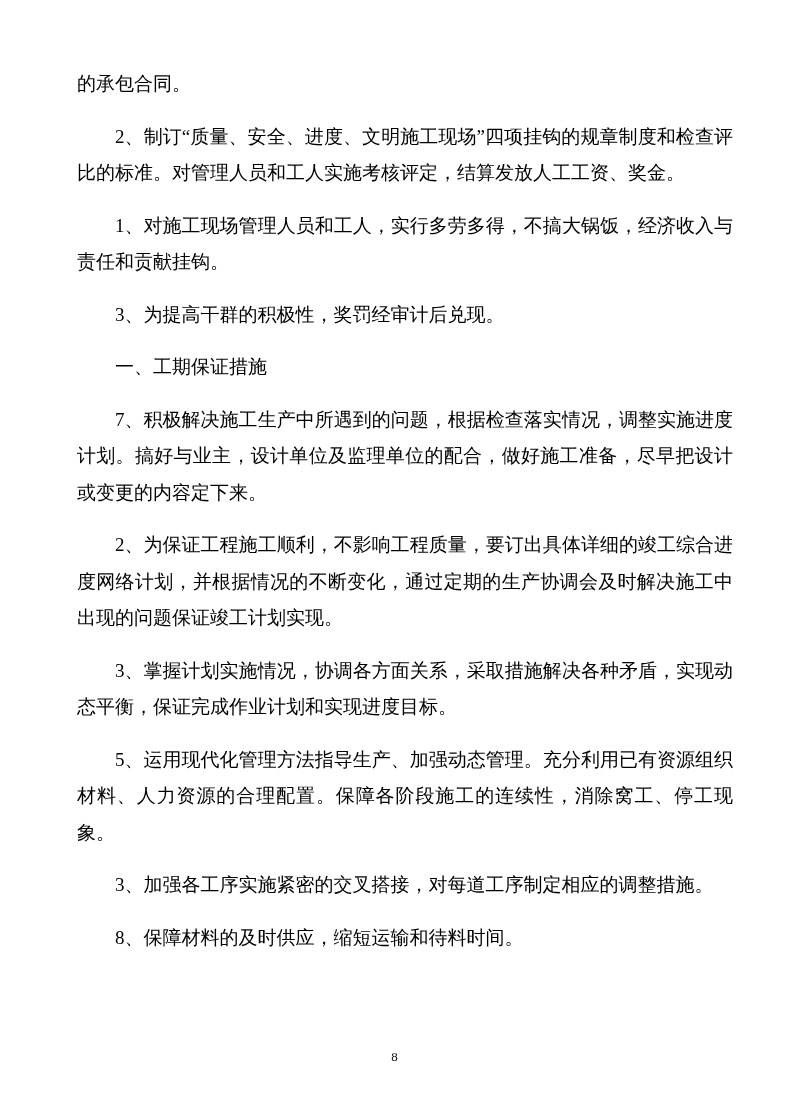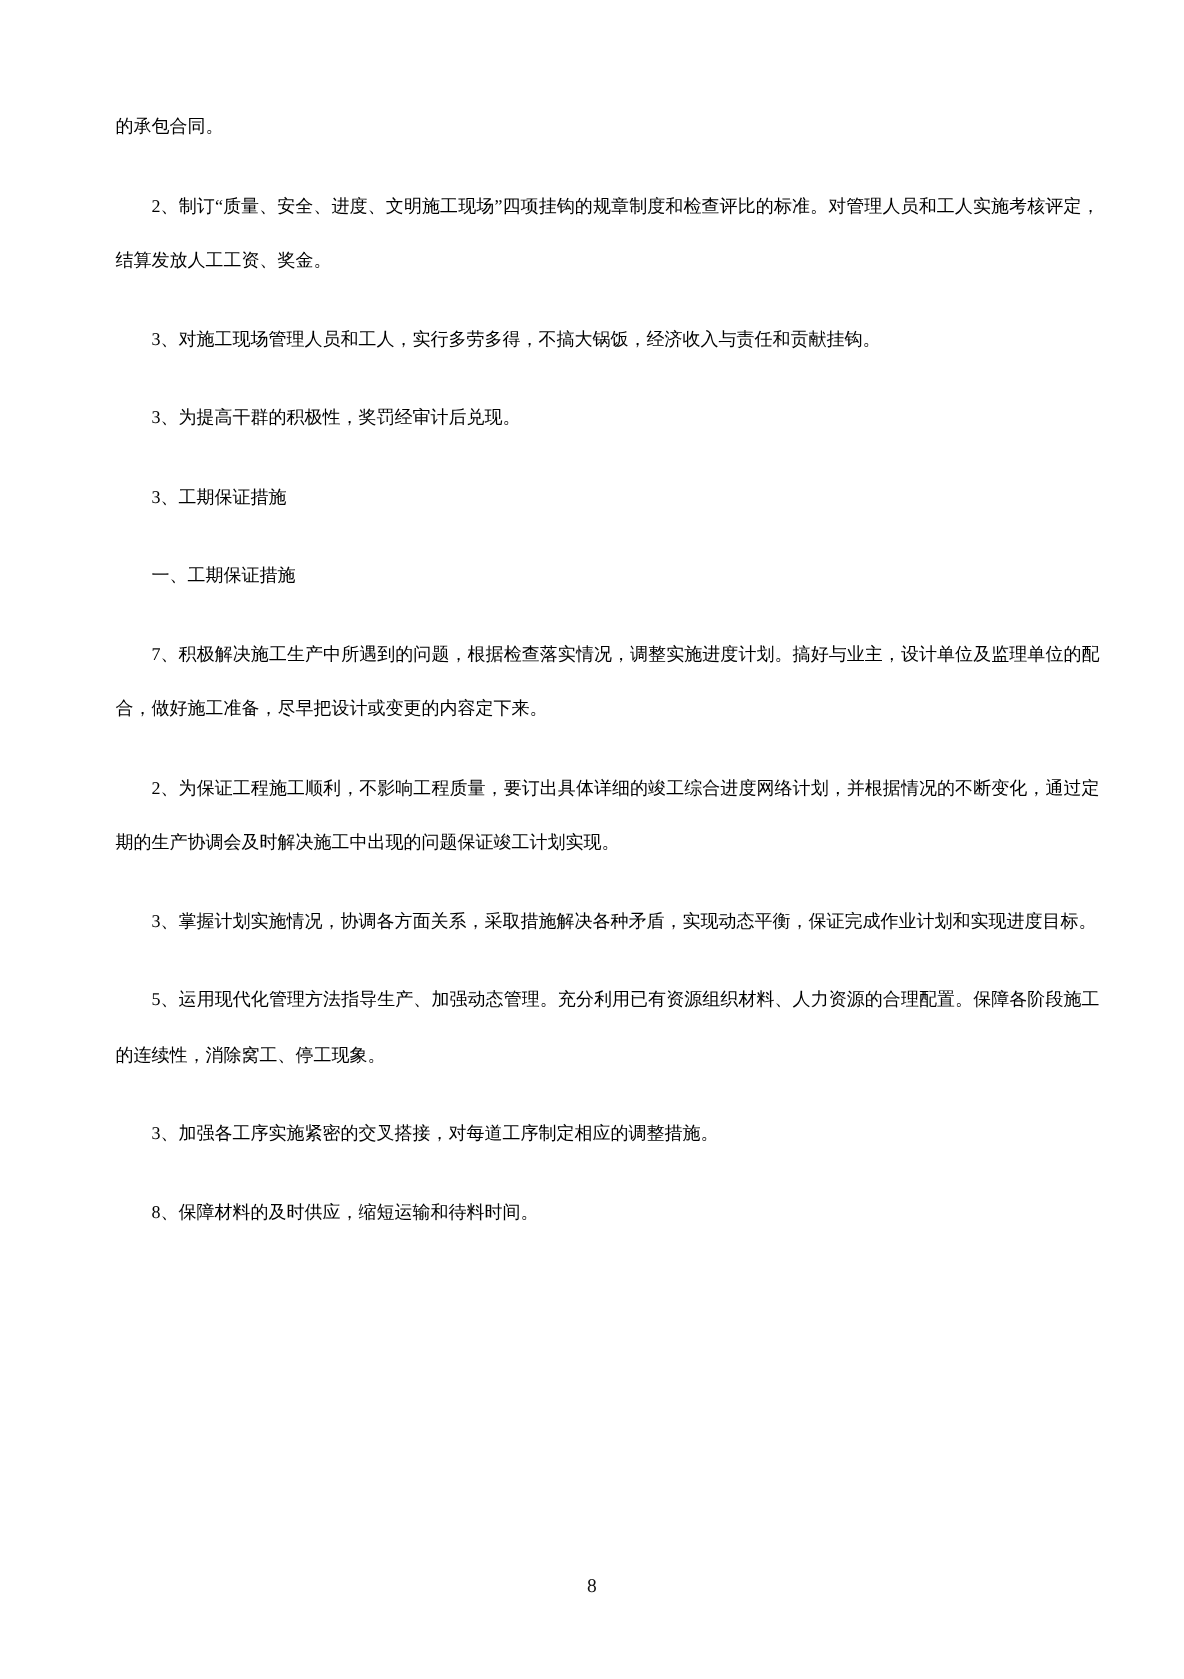--- a/index.html
+++ b/index.html
@@ -13,21 +13,21 @@
     position: relative;
     overflow: hidden;
     font-family: "Liberation Serif", "DejaVu Serif", serif;
     color: #000000;
   }
   .doc-content {
     position: absolute;
     left: 77px;
     top: 66px;
     width: 656px;
-    font-size: 12px;
+    font-size: 19px;
     line-height: 36.5px;
     text-align: justify;
     overflow-wrap: break-word;
   }
   p.para {
     margin: 0;
     padding: 0;
   }
   p.para.indent {
     text-indent: 2em;
@@ -46,23 +46,22 @@
     line-height: 16px;
     color: #111111;
   }
 </style>
 </head>
 <body>
 
 <div class="doc-content">
     <p class="para">的承包合同。</p>
     <p class="para indent">2、制订“质量、安全、进度、文明施工现场”四项挂钩的规章制度和检查评比的标准。对管理人员和工人实施考核评定，结算发放人工工资、奖金。</p>
-    <p class="para indent">3、对施工现场管理人员和工人，实行多劳多得，不搞大锅饭，经济收入与责任和贡献挂钩。</p>
+    <p class="para indent">1、对施工现场管理人员和工人，实行多劳多得，不搞大锅饭，经济收入与责任和贡献挂钩。</p>
     <p class="para indent">3、为提高干群的积极性，奖罚经审计后兑现。</p>
-    <p class="para indent">3、工期保证措施</p>
     <p class="para indent bold">一、工期保证措施</p>
     <p class="para indent">7、积极解决施工生产中所遇到的问题，根据检查落实情况，调整实施进度计划。搞好与业主，设计单位及监理单位的配合，做好施工准备，尽早把设计或变更的内容定下来。</p>
     <p class="para indent">2、为保证工程施工顺利，不影响工程质量，要订出具体详细的竣工综合进度网络计划，并根据情况的不断变化，通过定期的生产协调会及时解决施工中出现的问题保证竣工计划实现。</p>
     <p class="para indent">3、掌握计划实施情况，协调各方面关系，采取措施解决各种矛盾，实现动态平衡，保证完成作业计划和实现进度目标。</p>
     <p class="para indent">5、运用现代化管理方法指导生产、加强动态管理。充分利用已有资源组织材料、人力资源的合理配置。保障各阶段施工的连续性，消除窝工、停工现象。</p>
     <p class="para indent">3、加强各工序实施紧密的交叉搭接，对每道工序制定相应的调整措施。</p>
     <p class="para indent">8、保障材料的及时供应，缩短运输和待料时间。</p>
   </div>
 
 <div class="page-number">8</div>

